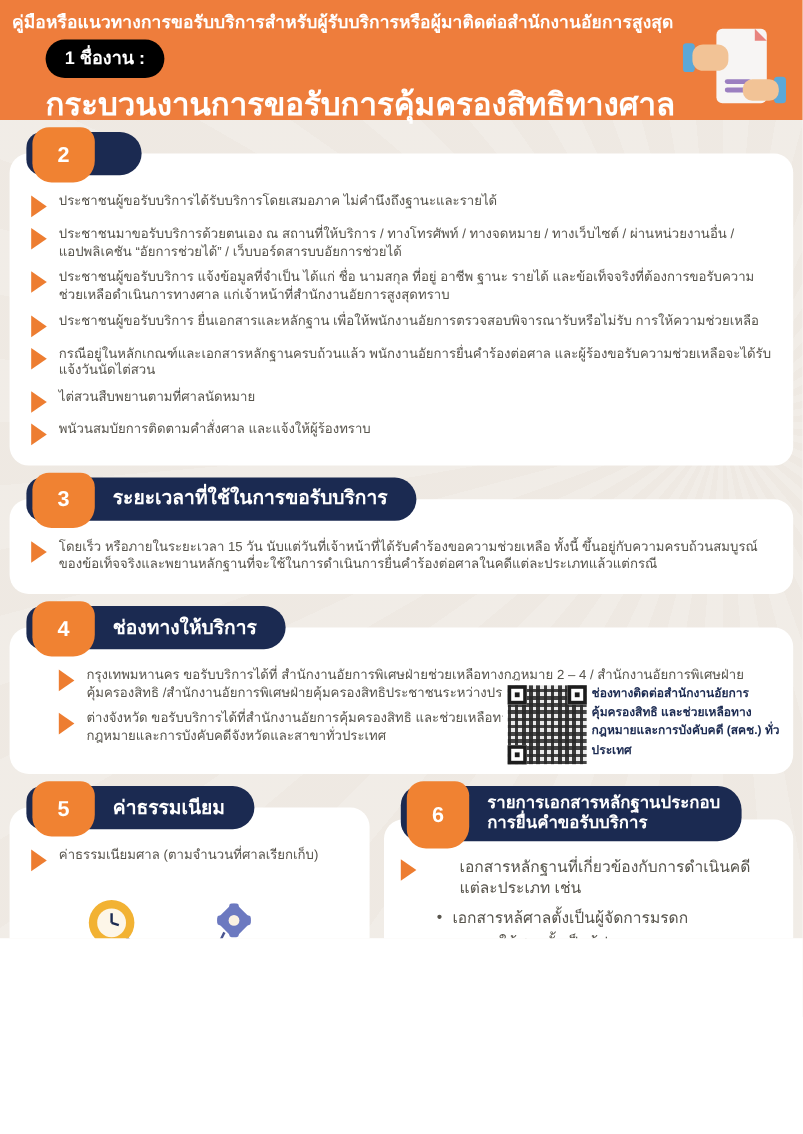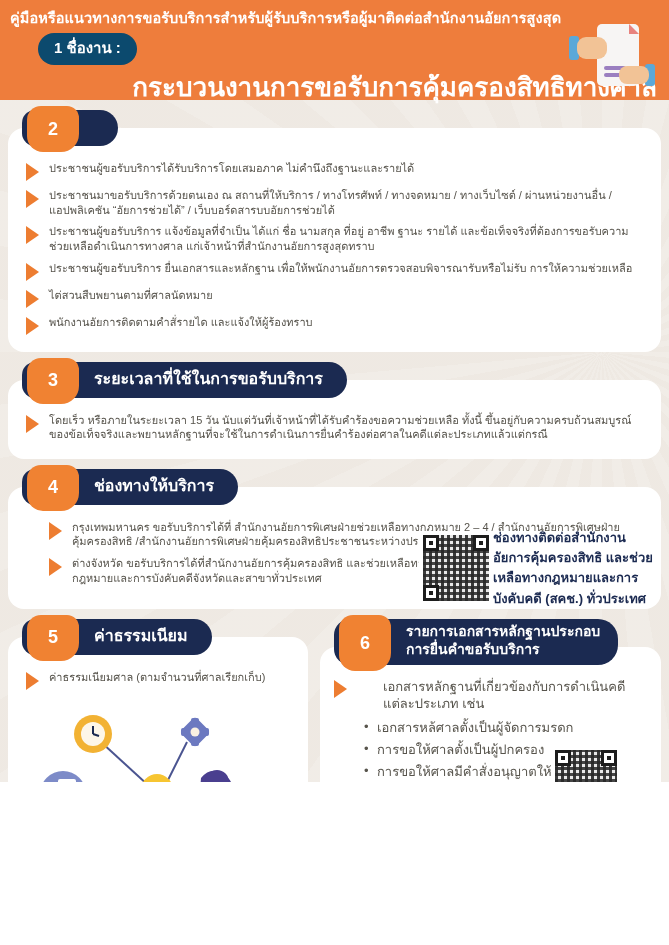--- a/index.html
+++ b/index.html
@@ -6,23 +6,23 @@
   html,body { width:669px; }
   body { font-family:"Liberation Sans","DejaVu Sans",sans-serif; }
   .page { position:relative; width:669px; height:782px; background:#EFEAE4; overflow:hidden; display:flex; flex-direction:column; }
   .page::before { content:""; position:absolute; inset:0;
     background:repeating-conic-gradient(from 10deg at 90% 45%, rgba(255,255,255,.35) 0 5deg, rgba(233,223,212,.25) 5deg 10deg);
     opacity:.35; pointer-events:none; }
 
   
   .header { position:relative; z-index:2; background:#EE7D3C; height:100px; padding:6px 12px 0 10px; flex:none; }
   .header-top { color:#fff; font-weight:bold; font-size:14.5px; letter-spacing:.1px; }
-  .header-badge { display:inline-block; background:#0c4a6e; color:#fff; font-weight:bold; font-size:15px;
+  .header-badge { display:inline-block; background:#000000; color:#fff; font-weight:bold; font-size:15px;
     border-radius:18px; padding:3px 16px 5px 16px; margin:4px 0 0 28px; }
-  .header-title { color:#fff; font-weight:bold; font-size:26px; margin:1px 0 0 28px;text-align:right; }
+  .header-title { color:#fff; font-weight:bold; font-size:26px; margin:1px 0 0 28px; }
   .doc-icon { position:absolute; right:14px; top:22px; }
 
   
   .main { position:relative; z-index:1; flex:1; padding:0 8px; display:flex; flex-direction:column; }
   .pill { position:relative; z-index:3; display:inline-flex; align-items:center; align-self:flex-start;
     background:#1B2A51; color:#fff; font-weight:bold; font-size:16px; min-height:36px;
     border-radius:16px 22px 22px 16px; padding:4px 24px 6px 72px; margin-left:14px; }
   .pill-num { position:absolute; left:5px; top:-4px; bottom:-6px; width:52px; background:#F08232;
     border-radius:14px 12px 18px 16px; display:flex; align-items:center; justify-content:center;
     color:#fff; font-size:18px; font-weight:bold; }
@@ -38,22 +38,22 @@
   .card4 { min-height:122px; padding-bottom:8px;padding-left:41px; }
   .card4 .narrow { max-width:392px; }
   .qr-box { position:absolute; width:66px; height:66px; background:
       repeating-linear-gradient(0deg, rgba(40,40,40,.85) 0 3px, rgba(255,255,255,0) 3px 6px),
       repeating-linear-gradient(90deg, #3a3a3a 0 3px, #e9e9e9 3px 6px);
     outline:4px solid #fff; }
   .finder { position:absolute; width:16px; height:16px; border:3px solid #1d1d1d; background:#fff; }
   .finder::before { content:""; position:absolute; left:3px; top:3px; width:4px; height:4px; background:#1d1d1d; }
   .f-tl { left:0; top:0; } .f-tr { right:0; top:0; } .f-bl { left:0; bottom:0; }
   .qr4 { right:172px; bottom:8px; }
-  .qr4-caption { position:absolute; right:6px; bottom:0; width:162px; color:#1B2A51;
-    font-size:13px; font-weight:bold; line-height:1.55; }
+  .qr4-caption { position:absolute; right:6px; bottom:12px; width:162px; color:#1B2A51;
+    font-size:10px; font-weight:bold; line-height:1.55; }
 
   
   .row56 { display:flex; gap:12px; margin-top:10px; align-items:flex-start; }
   .col5 { width:300px; display:flex; flex-direction:column; }
   .col6 { flex:1; display:flex; flex-direction:column; }
   .card5 { height:215px; display:flex; flex-direction:column; }
   .pill6 { font-size:14px; line-height:1.25; min-height:46px; border-radius:16px 20px 20px 16px; padding-right:18px; }
   .pill6 .pill-title span { display:block; }
   .card6 { height:209px; padding-top:24px; padding-left:14px; }
   .card6 .b { font-size:13px;gap:36px; }
@@ -105,25 +105,29 @@
         <div class="b">
             <span class="arrow"></span>
             <span>ประชาชนผู้ขอรับบริการ แจ้งข้อมูลที่จำเป็น ได้แก่ ชื่อ นามสกุล ที่อยู่ อาชีพ ฐานะ รายได้ และข้อเท็จจริงที่ต้องการขอรับความช่วยเหลือดำเนินการทางศาล แก่เจ้าหน้าที่สำนักงานอัยการสูงสุดทราบ</span>
           </div>
         <div class="b">
             <span class="arrow"></span>
             <span>ประชาชนผู้ขอรับบริการ ยื่นเอกสารและหลักฐาน เพื่อให้พนักงานอัยการตรวจสอบพิจารณารับหรือไม่รับ การให้ความช่วยเหลือ</span>
           </div>
         <div class="b">
             <span class="arrow"></span>
+            <span>กรณีอยู่ในหลักเกณฑ์และเอกสารหลักฐานครบถ้วนแล้ว พนักงานอัยการยื่นคำร้องต่อศาล และผู้ร้องขอรับความช่วยเหลือจะได้รับแจ้งวันนัดไต่สวน</span>
+          </div>
+        <div class="b">
+            <span class="arrow"></span>
             <span>ไต่สวนสืบพยานตามที่ศาลนัดหมาย</span>
           </div>
         <div class="b">
             <span class="arrow"></span>
-            <span>พนักงานอัยการติดตามคำสั่รายได และแจ้งให้ผู้ร้องทราบ</span>
+            <span>พนัวนสมบัยการติดตามคำสั่งศาล และแจ้งให้ผู้ร้องทราบ</span>
           </div>
       </div>
     </div>
 
     <div class="sec">
       <div class="pill">
         <span class="pill-num">3</span>
         <span class="pill-title">ระยะเวลาที่ใช้ในการขอรับบริการ</span>
       </div>
       <div class="card">

